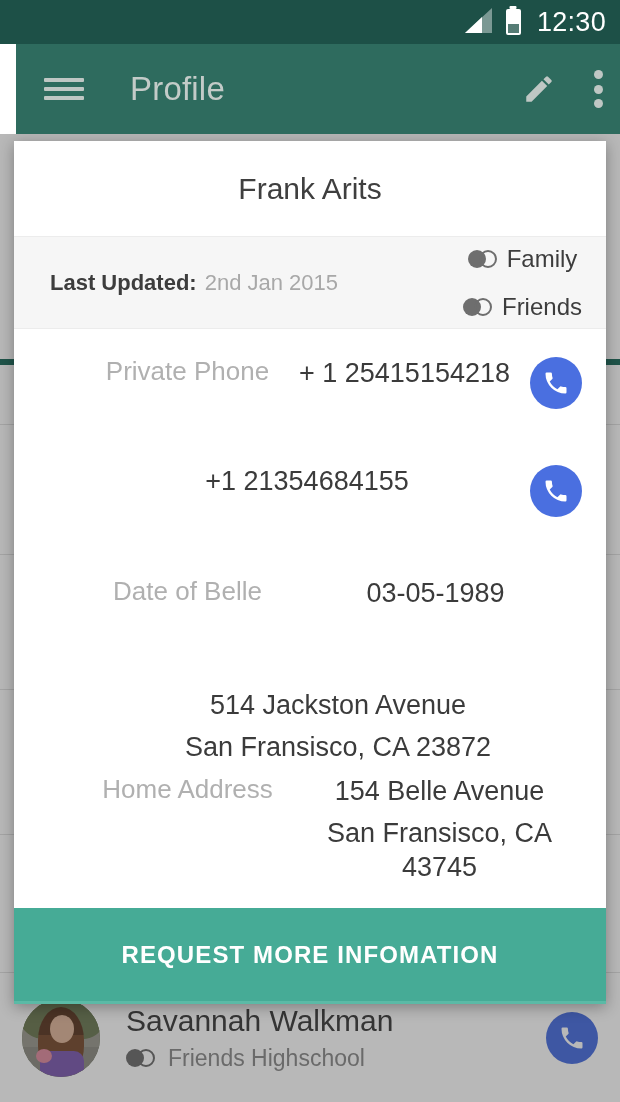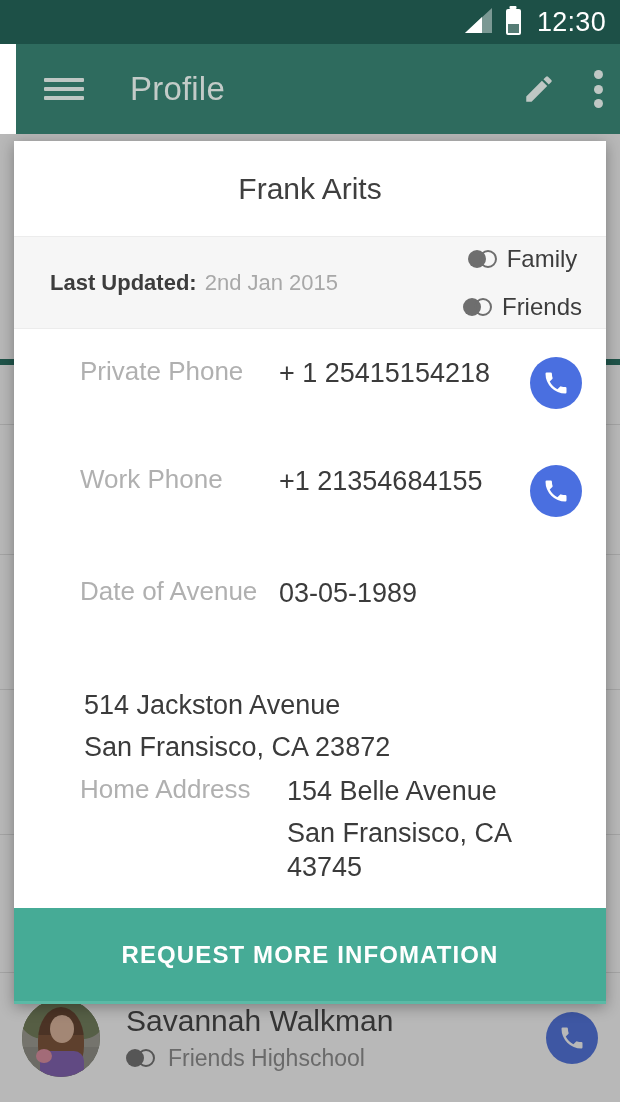--- a/index.html
+++ b/index.html
@@ -324,22 +324,23 @@
     align-items: center;
     gap: 9px;
     cursor: pointer;
   }
   .tag-chip .tag-label {
     font-size: 24px;
     color: #3d3d3d;
   }
 
   .details {
-    padding: 28px 0 24px 6px;
-    background: #ffffff;
+    padding: 28px 0 24px 16px;
+    background: #ffffff;
+    text-align: center;
   }
   .detail-row {
     display: flex;
     align-items: flex-start;
     padding: 0 24px 0 60px;
     min-height: 80px;
   }
   .detail-row .d-label {
     font-size: 26px;
     color: #b0b0b0;
@@ -487,33 +488,32 @@
         <div class="d-action">
           <div class="call-fab">
             <svg viewBox="0 0 24 24">
               <path d="M6.62 10.79a15.05 15.05 0 0 0 6.59 6.59l2.2-2.2a1 1 0 0 1 1.03-.24 11.4 11.4 0 0 0 3.56.57 1 1 0 0 1 1 1V20a1 1 0 0 1-1 1A17 17 0 0 1 3 4a1 1 0 0 1 1-1h3.5a1 1 0 0 1 1 1c0 1.25.2 2.45.57 3.56a1 1 0 0 1-.25 1.03l-2.2 2.2z" fill="#ffffff"></path>
             </svg>
           </div>
         </div>
       </div>
 
       <div class="detail-row row-phone2">
-        <div class="d-label">Work Phone</div>
         <div class="d-value">+1 21354684155</div>
         <div class="d-action">
           <div class="call-fab">
             <svg viewBox="0 0 24 24">
               <path d="M6.62 10.79a15.05 15.05 0 0 0 6.59 6.59l2.2-2.2a1 1 0 0 1 1.03-.24 11.4 11.4 0 0 0 3.56.57 1 1 0 0 1 1 1V20a1 1 0 0 1-1 1A17 17 0 0 1 3 4a1 1 0 0 1 1-1h3.5a1 1 0 0 1 1 1c0 1.25.2 2.45.57 3.56a1 1 0 0 1-.25 1.03l-2.2 2.2z" fill="#ffffff"></path>
             </svg>
           </div>
         </div>
       </div>
 
       <div class="detail-row row-dob">
-        <div class="d-label">Date of Avenue</div>
+        <div class="d-label">Date of Belle</div>
         <div class="d-value">03-05-1989</div>
       </div>
 
       <div class="detail-row row-work">
         <div class="d-value">
           <span>514 Jackston Avenue</span>
           <span class="line2">San Fransisco, CA 23872</span>
         </div>
       </div>
 

